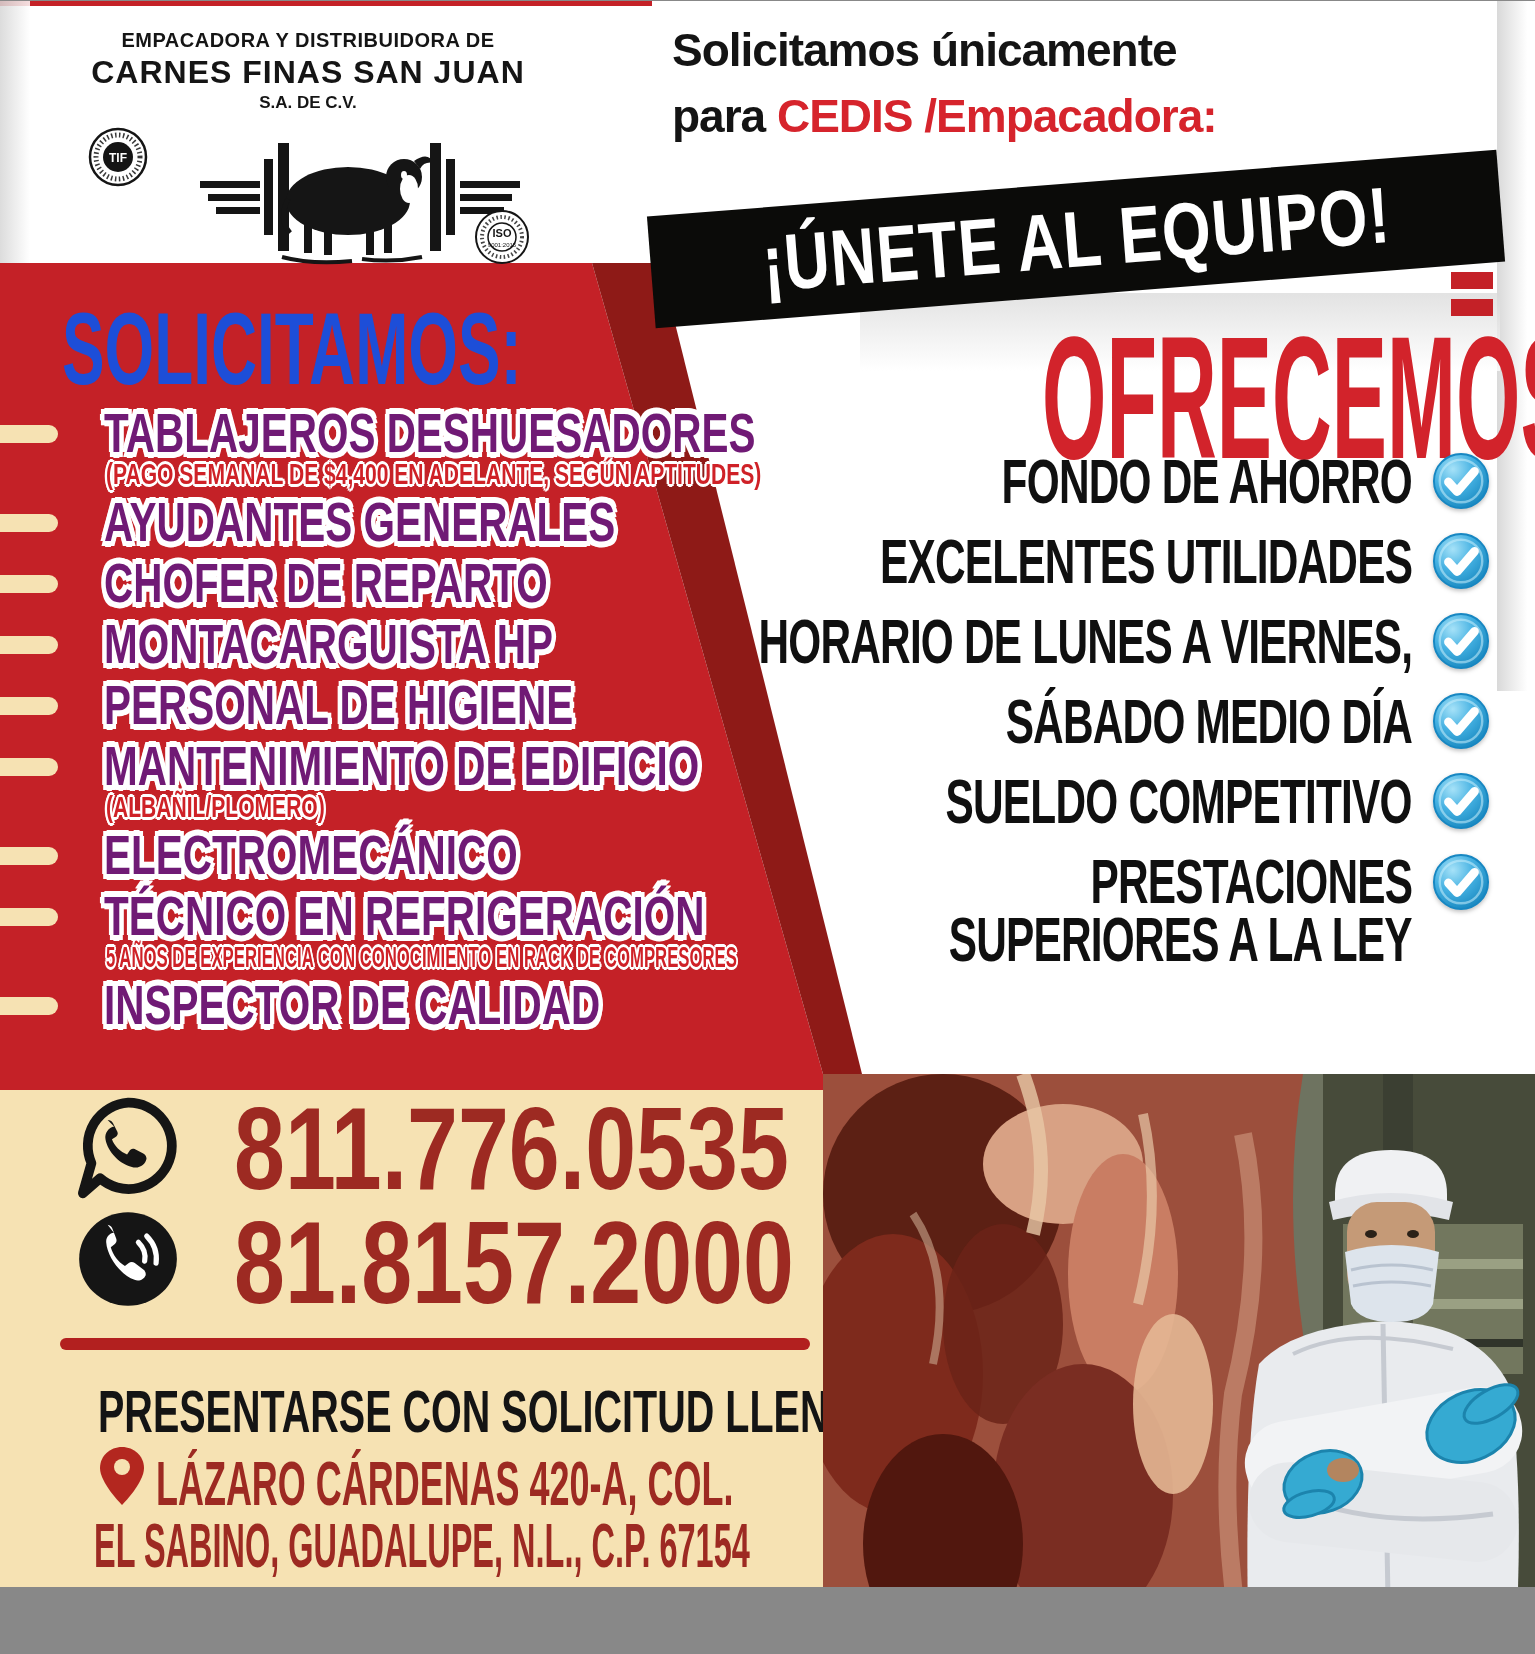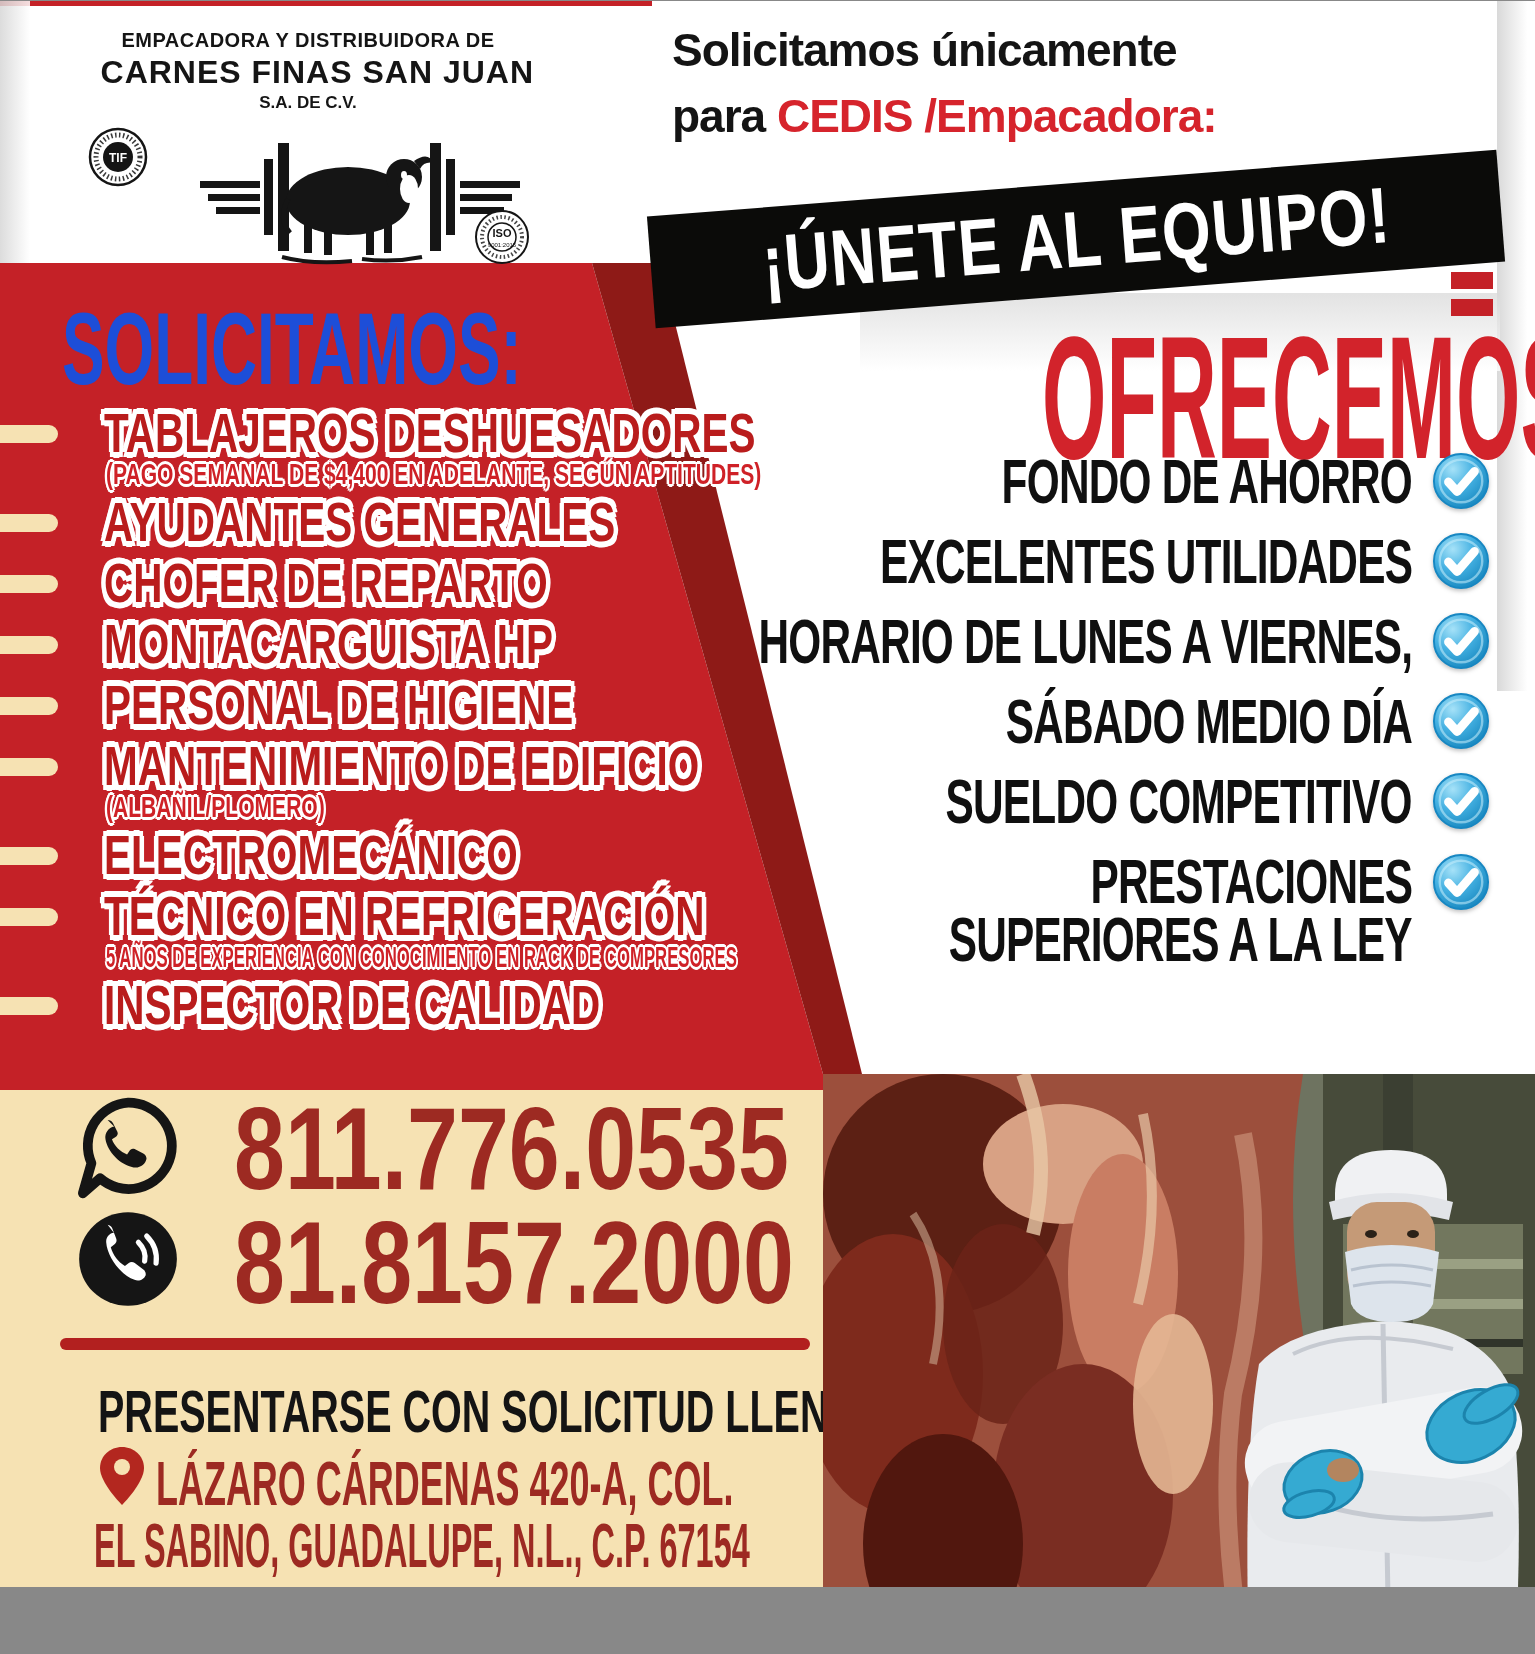--- a/index.html
+++ b/index.html
@@ -12,21 +12,21 @@
   .left-shade{position:absolute;left:0;top:0;width:30px;height:262px;
     background:linear-gradient(to right,#d6d6d6,#ffffff);opacity:.85;}
   .right-shade{position:absolute;left:1497px;top:0;width:38px;height:690px;
     background:linear-gradient(to right,#cfcfcf,#ffffff 80%);opacity:.8;}
   .banner-under-shade{position:absolute;left:860px;top:292px;width:640px;height:78px;
     background:linear-gradient(to bottom,#d9d9d9,#ffffff);opacity:.75;}
 
   
   .logo{position:absolute;left:82px;top:28px;width:452px;text-align:center;color:#151515;}
   .logo-line1{font-size:20px;font-weight:bold;letter-spacing:.5px;}
-  .logo-line2{font-size:32px;font-weight:bold;letter-spacing:1px;margin-top:2px;text-align:right;}
+  .logo-line2{font-size:32px;font-weight:bold;letter-spacing:1px;margin-top:2px;}
   .logo-line3{font-size:17px;font-weight:bold;margin-top:2px;}
   .logo-art{display:block;margin-top:6px;}
 
   
   .callout{position:absolute;left:672px;top:16px;width:840px;color:#141414;}
   .callout-line{font-size:46px;font-weight:bold;letter-spacing:-1px;line-height:66px;white-space:nowrap;}
   .callout-red{color:#d6242c;text-align:center;}
   .banner{position:absolute;left:650px;top:182px;width:852px;height:112px;background:#0b0b09;
     transform:rotate(-4.5deg);transform-origin:center;display:flex;align-items:center;justify-content:center;}
   .banner-text{color:#ffffff;font-size:66px;font-weight:bold;letter-spacing:1px;white-space:nowrap;
@@ -38,21 +38,21 @@
   
   .red-shape{position:absolute;left:0;top:0;width:1535px;height:1654px;pointer-events:none;}
 
   .solicitamos-title{position:absolute;left:62px;top:300px;color:#1d4ed8;font-size:84px;font-weight:bold;
     white-space:nowrap;}
   .solicitamos-title .scx{display:inline-block;transform:scale(.76,1.22);transform-origin:left center;}
 
   .jobs{position:absolute;left:0;top:404px;width:830px;}
   .job{margin-bottom:4px;}
   .job-title{position:relative;margin-left:104px;font-size:46px;line-height:57px;font-weight:bold;
-    color:#b91c1c;white-space:nowrap;}
+    color:#701a75;white-space:nowrap;}
   .job-title .scx{display:inline-block;transform:scale(.88,1.2);transform-origin:left center;}
   .dash{position:absolute;left:-104px;top:50%;margin-top:-9px;width:58px;height:18px;background:#f6e2b3;
     border-radius:0 9px 9px 0;}
   .job-note{margin-left:106px;margin-top:-3px;margin-bottom:5px;font-size:27px;line-height:30px;
     font-weight:bold;color:#cf2127;white-space:nowrap;}
   .job-note .scx{display:inline-block;transform:scale(.78,1.12);transform-origin:left center;}
   .jobs div.job:nth-of-type(8) .job-note .scx{transform:scale(.62,1.12);}
   .outline-white{text-shadow:5px 0 0 #fff,-5px 0 0 #fff,0 5px 0 #fff,0 -5px 0 #fff,
     4px 4px 0 #fff,-4px 4px 0 #fff,4px -4px 0 #fff,-4px -4px 0 #fff;}
   .outline-white-sm{text-shadow:3px 0 0 #fff,-3px 0 0 #fff,0 3px 0 #fff,0 -3px 0 #fff,

